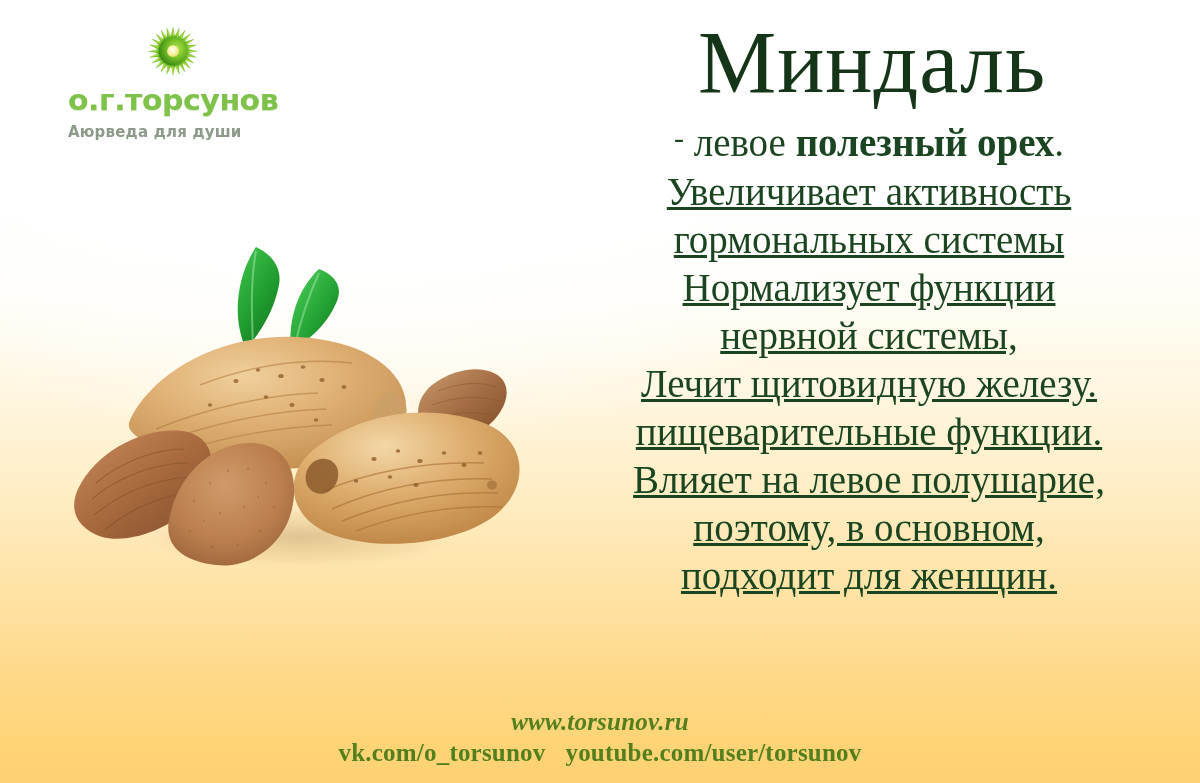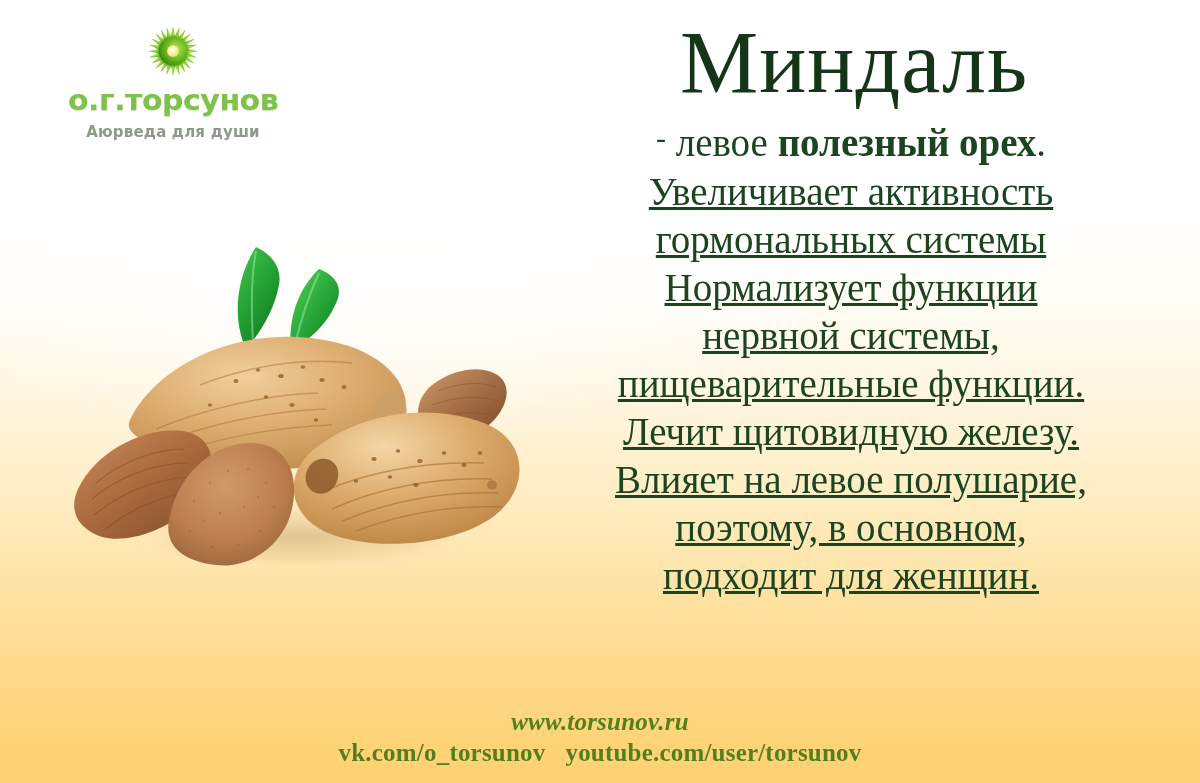--- a/index.html
+++ b/index.html
@@ -30,21 +30,21 @@
         #ffd477 95%,
         #fdd073 100%);
   }
 
   
   .logo {
     position: absolute;
     left: 68px;
     top: 22px;
     width: 210px;
-    text-align: center;
+    text-align: left;
     user-select: none;
   }
   .logo-flower {
     position: relative;
     width: 62px;
     height: 62px;
     margin: 0 auto 2px auto;
   }
   .logo-flower svg { display: block; width: 62px; height: 62px; }
 
@@ -74,21 +74,21 @@
     left: 60px;
     top: 215px;
     width: 480px;
     height: 370px;
   }
   .photo svg { display: block; width: 100%; height: 100%; }
 
   
   .text-col {
     position: absolute;
-    left: 521px;
+    left: 539px;
     top: 18px;
     width: 660px;
     text-align: center;
     color: #173d1c;
   }
   .headline {
     font-family: "Liberation Serif", "DejaVu Serif", serif;
     font-size: 88px;
     line-height: 1.02;
     font-weight: 400;
@@ -337,22 +337,22 @@
     <h1 class="headline">Миндаль</h1>
 
     <p class="lede">
       <span class="dash">-</span><span> левое </span><b>полезный орех</b><span>.</span>
     </p>
 
     <div class="body-line">Увеличивает активность</div>
     <div class="body-line">гормональных системы</div>
     <div class="body-line">Нормализует функции</div>
     <div class="body-line">нервной системы,</div>
+    <div class="body-line">Лечит щитовидную железу.</div>
     <div class="body-line">пищеварительные функции.</div>
-    <div class="body-line">Лечит щитовидную железу.</div>
     <div class="body-line">Влияет на левое полушарие,</div>
     <div class="body-line">поэтому, в основном,</div>
     <div class="body-line">подходит для женщин.</div>
   </div>
 
   <div class="footer">
     <div class="footer-line1">
       <span class="footer-link">www.torsunov.ru</span>
     </div>
     <div class="footer-line2">

